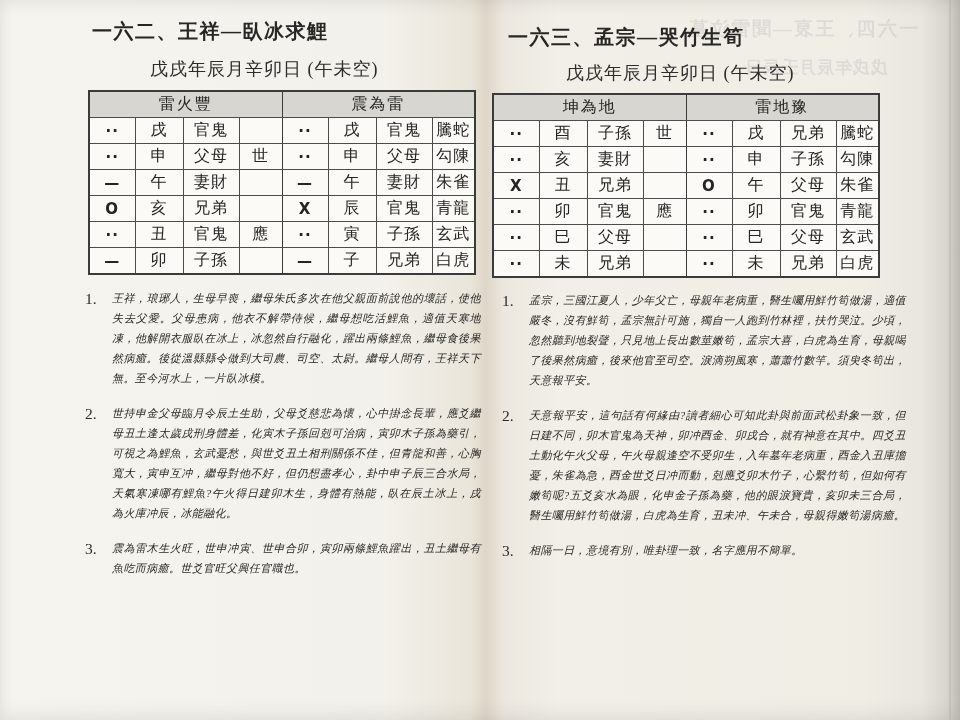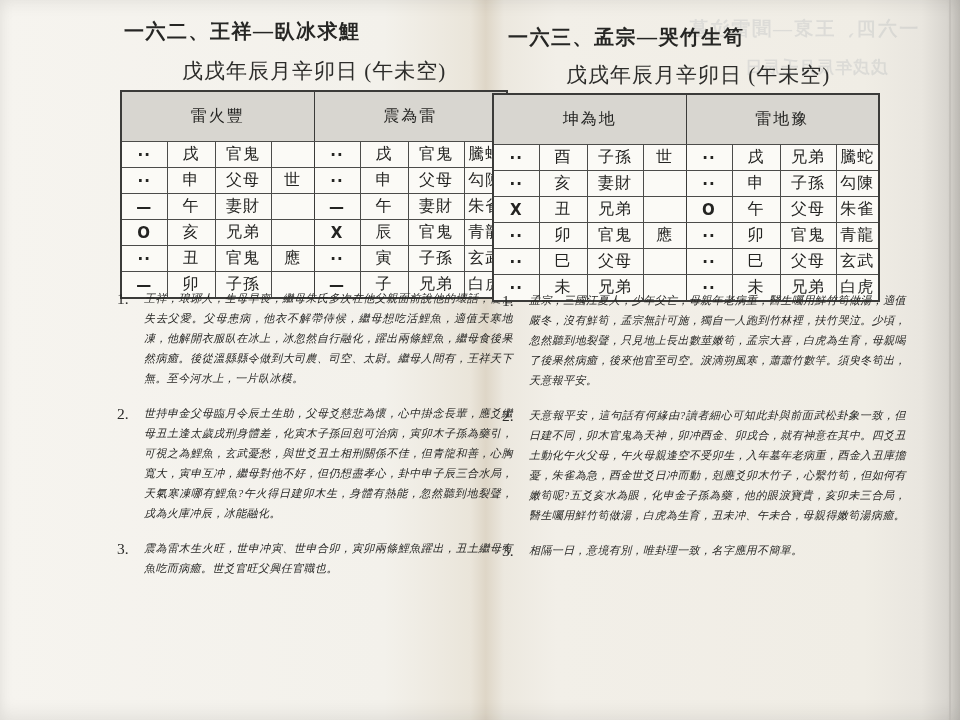--- a/index.html
+++ b/index.html
@@ -11,35 +11,35 @@
   .photo{
     position:relative;width:960px;height:720px;
     background:linear-gradient(90deg,
       #f6f4ef 0%, #f3f1eb 40%, #eae5da 49%, #ded6c7 50.6%, #ece8df 52.5%,
       #f2efe8 58%, #f0ede5 90%, #e9e6df 96%, #d8d5cf 98.6%, #c6c3bd 100%);
     box-shadow:inset 0 6px 14px rgba(0,0,0,.05), inset 0 -8px 16px rgba(0,0,0,.06);
   }
   .edge-line{position:absolute;left:949px;top:0;width:2px;height:720px;
     background:#b9b6b0;opacity:.55;}
   .page{position:absolute;top:0;height:720px;color:#262624;}
-  .page-left{left:0;width:487px;margin-left:32px;}
+  .page-left{left:0;width:487px;}
   .page-right{left:492px;width:458px;}
 
   .title{position:absolute;font-size:20px;font-weight:700;letter-spacing:1.5px;white-space:nowrap;}
-  .dateline{position:absolute;font-size:21px;letter-spacing:1px;white-space:nowrap;color:#2c2c2a;}
+  .dateline{position:absolute;font-size:18px;letter-spacing:1px;white-space:nowrap;color:#2c2c2a;}
 
   table.hex{
     position:absolute;border-collapse:collapse;table-layout:fixed;
     width:386px;background:#fbfaf6;
     border:2.5px solid #3b3b39;
     font-size:16px;color:#242422;
   }
   table.hex th{
     background:#d8d6d0;font-weight:500;font-size:16px;letter-spacing:2px;
-    border:1px solid #4c4c4a;height:25px;padding:12px;
+    border:1px solid #4c4c4a;height:25px;padding:0;
   }
   table.hex th.split{border-right:1.5px solid #3b3b39;}
   table.hex td{
     border:1px solid #4c4c4a;height:25px;padding:0;text-align:center;
     letter-spacing:1px;white-space:nowrap;overflow:hidden;
   }
   table.hex td.split{border-right:1.5px solid #3b3b39;}
   td.sym{font-family:"DejaVu Sans","Liberation Sans",sans-serif;font-weight:700;font-size:15px;letter-spacing:2px;}
   col.c-sym{width:46px;} col.c-br{width:48px;} col.c-rel{width:56px;} col.c-pos{width:43px;}
 
@@ -153,21 +153,21 @@
       </tbody>
     </table>
 
     <div class="paras" style="left:85px;top:288px;width:396px">
       <div class="para">
         <span class="num">1.</span>
         <span class="ptext">王祥，琅琊人，生母早喪，繼母朱氏多次在他父親面前說他的壞話，使他失去父愛。父母患病，他衣不解帶侍候，繼母想吃活鯉魚，適值天寒地凍，他解開衣服臥在冰上，冰忽然自行融化，躍出兩條鯉魚，繼母食後果然病癒。後從溫縣縣令做到大司農、司空、太尉。繼母人間有，王祥天下無。至今河水上，一片臥冰模。</span>
       </div>
       <div class="para">
         <span class="num">2.</span>
-        <span class="ptext">世持申金父母臨月令辰土生助，父母爻慈悲為懷，心中掛念長輩，應爻繼母丑土逢太歲戌刑身體差，化寅木子孫回剋可治病，寅卯木子孫為藥引，可視之為鯉魚，玄武憂愁，與世爻丑土相刑關係不佳，但青龍和善，心胸寬大，寅申互冲，繼母對他不好，但仍想盡孝心，卦中申子辰三合水局，天氣寒凍哪有鯉魚?午火得日建卯木生，身體有熱能，忽然聽到地裂聲，戌為火庫冲辰，冰能融化。</span>
+        <span class="ptext">世持申金父母臨月令辰土生助，父母爻慈悲為懷，心中掛念長輩，應爻繼母丑土逢太歲戌刑身體差，化寅木子孫回剋可治病，寅卯木子孫為藥引，可視之為鯉魚，玄武憂愁，與世爻丑土相刑關係不佳，但青龍和善，心胸寬大，寅申互冲，繼母對他不好，但仍想盡孝心，卦中申子辰三合水局，天氣寒凍哪有鯉魚?午火得日建卯木生，身體有熱能，臥在辰土冰上，戌為火庫冲辰，冰能融化。</span>
       </div>
       <div class="para">
         <span class="num">3.</span>
         <span class="ptext">震為雷木生火旺，世申冲寅、世申合卯，寅卯兩條鯉魚躍出，丑土繼母有魚吃而病癒。世爻官旺父興任官職也。</span>
       </div>
     </div>
   </div>
 
   <div class="page page-right">
 

